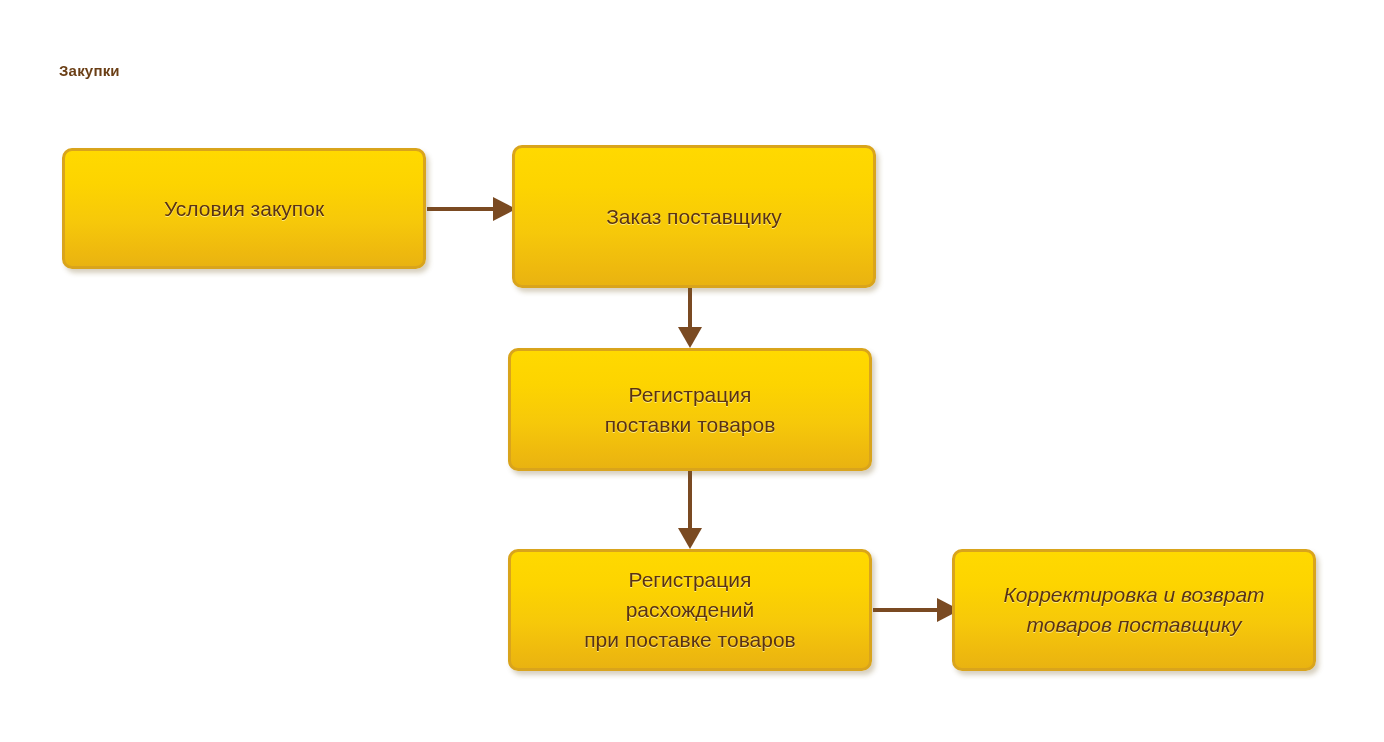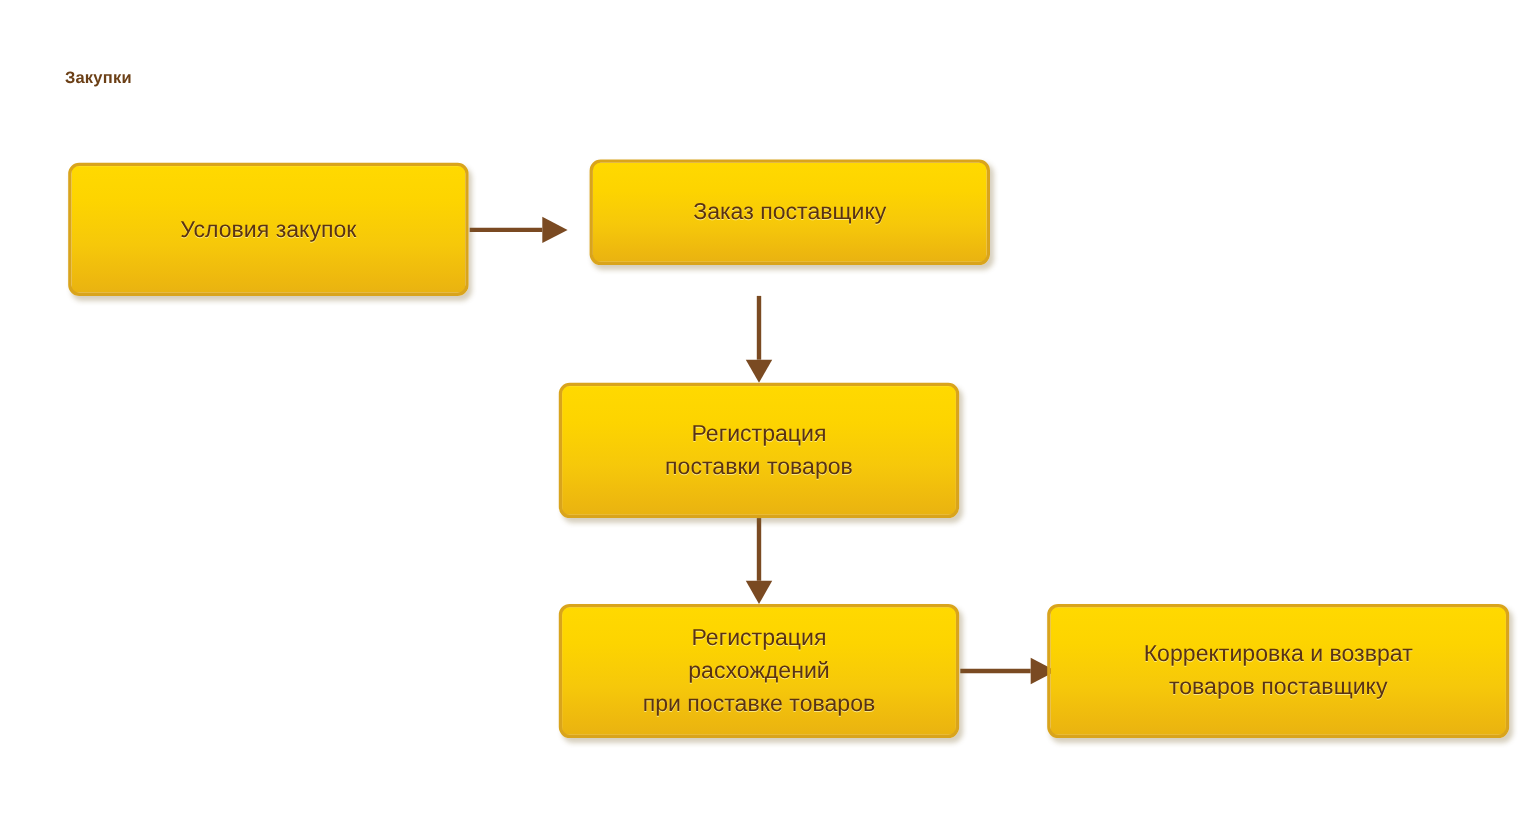--- a/index.html
+++ b/index.html
@@ -55,24 +55,24 @@
   .node-label {
     font-size: 21px;
     line-height: 30px;
     color: #5a3312;
     text-shadow: 0 1px 0 rgba(255, 245, 170, 0.75);
     white-space: pre-line;
   }
 
   
   #node-purchase-terms      { left: 62px;  top: 148px; width: 364px; height: 121px; }
-  #node-supplier-order      { left: 536px; top: 145px; width: 364px; height: 96px; }
+  #node-supplier-order      { left: 512px; top: 145px; width: 364px; height: 143px; }
   #node-goods-delivery      { left: 508px; top: 348px; width: 364px; height: 123px; }
   #node-delivery-discrep    { left: 508px; top: 549px; width: 364px; height: 122px; }
-  #node-correction-return   { left: 952px; top: 549px; width: 420px; height: 122px; }
+  #node-correction-return   { left: 952px; top: 549px; width: 364px; height: 122px; font-style: italic; }
 
   .arrow-line { stroke: #7a4a22; stroke-width: 4; fill: none; }
   .arrow-head { fill: #7a4a22; }
 </style>
 </head>
 <body>
 
 <div id="page-title">Закупки</div>
 
 <svg id="diagram-canvas" viewBox="0 0 1384 742" xmlns="http://www.w3.org/2000/svg">

